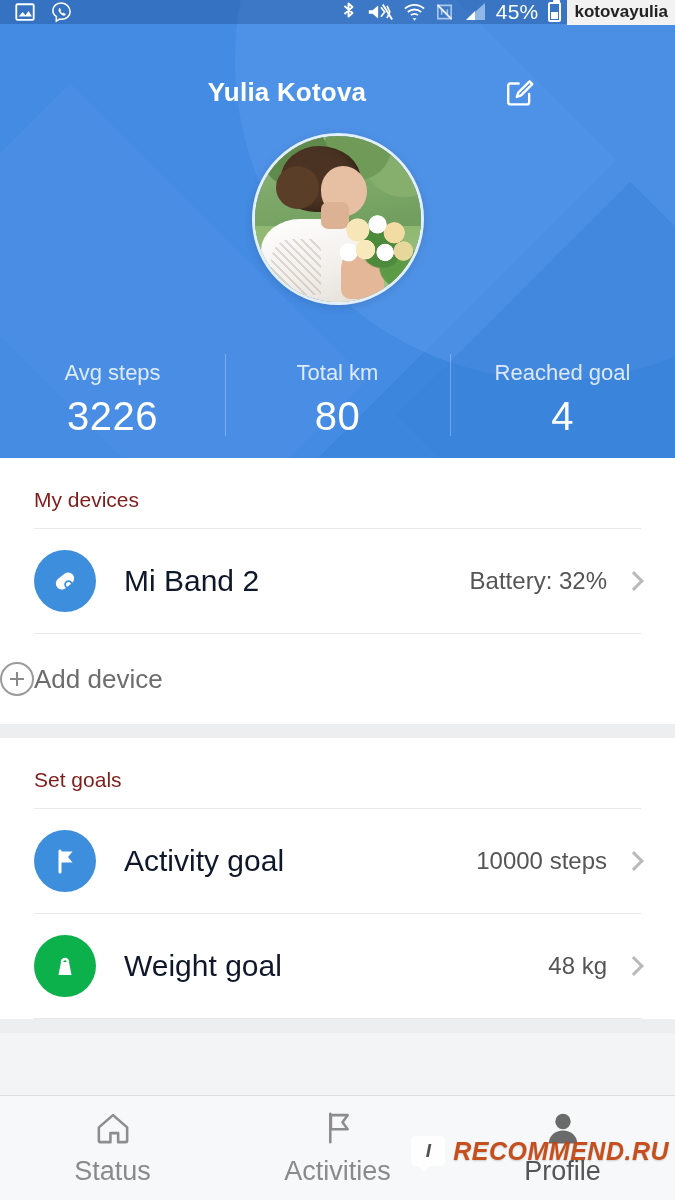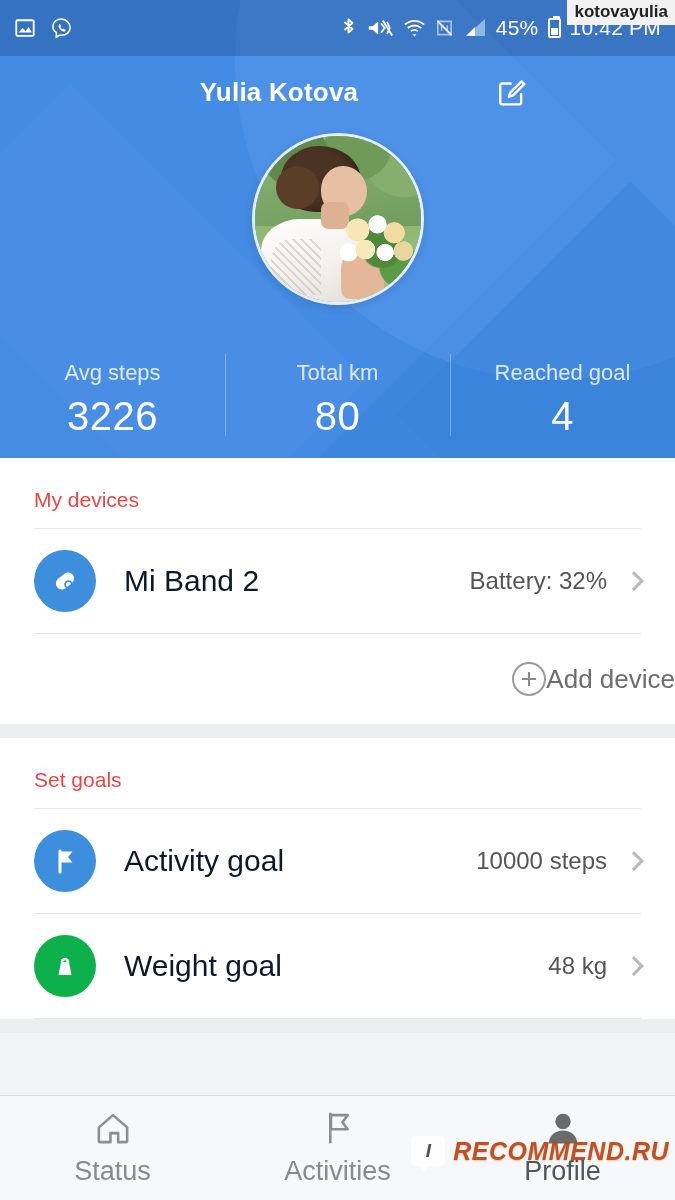--- a/index.html
+++ b/index.html
@@ -43,21 +43,21 @@
     position:absolute; right:-120px; top:250px;
     width:330px; height:330px;
     background:#3a82d8;
     transform:rotate(45deg);
     opacity:.5;
   }
 
   
   .statusbar {
     position:absolute; left:0; top:0;
-    width:675px; height:56px;
+    width:675px; height:24px;
     display:flex; 
     padding:0 14px;
     z-index:5;
     background:rgba(20,60,120,.30);
   }
   .sb-left { display:flex; align-items:center; gap:14px; }
   .sb-right { margin-left:auto; display:flex; align-items:center; gap:9px; }
   .sb-ico { display:block; }
   .sb-text {
     color:#ffffff; font-size:21px; letter-spacing:.2px;
@@ -78,21 +78,21 @@
   .wm-top {
     position:absolute; right:0; top:0;
     background:#f2f2f2; color:#222;
     font-size:17px; padding:2px 7px 3px 7px;
     z-index:9;
     font-weight:bold;
   }
 
   
   .title-row {
-    position:absolute; left:0; top:62px; width:558px; height:60px;
+    position:absolute; left:8px; top:62px; width:558px; height:60px;
     display:flex; align-items:center; justify-content:center;
     z-index:4;
   }
   .title-text {
     color:#ffffff; font-size:26px; font-weight:bold; letter-spacing:.2px;
   }
   .edit-btn {
     position:absolute; right:26px; top:50%; transform:translateY(-50%);
     width:40px; height:40px;
     display:flex; align-items:center; justify-content:center;
@@ -161,21 +161,21 @@
     content:""; position:absolute; left:0; top:14px; bottom:22px;
     width:1px; background:rgba(255,255,255,.28);
   }
   .stat-label { color:rgba(255,255,255,.82); font-size:22px; margin-bottom:8px; }
   .stat-value { color:#ffffff; font-size:40px; letter-spacing:.5px; }
 
   
   .card { background:#ffffff; width:675px; }
   .sect-head {
     padding:30px 44px 16px 34px;
-    color:#ef4444; font-size:21px;
+    color:#7f1d1d; font-size:21px;
   }
   .hr { height:1px; background:#e8e8e8; margin:0 34px; }
   .gap { height:14px; background:#edeef0; }
 
   .row {
     display:flex; align-items:center;
     padding:0 34px; height:104px;
   }
   .row-icon {
     width:62px; height:62px; border-radius:50%;
@@ -189,22 +189,22 @@
   }
   .row-value {
     margin-left:auto; font-size:24px; color:#555555;
   }
   .chev {
     margin-left:20px; width:14px; height:14px;
     border-right:3px solid #b9b9b9; border-top:3px solid #b9b9b9;
     transform:rotate(45deg);
   }
   .add-row {
-    display:flex; align-items:center; justify-content:flex-end;
-    height:90px; padding-left:22px;
+    display:flex; align-items:center; justify-content:flex-start;
+    height:90px; 
   }
   .plus-circle {
     width:34px; height:34px; border-radius:50%;
     border:2px solid #9a9a9a; position:relative;
   }
   .plus-circle:before, .plus-circle:after {
     content:""; position:absolute; background:#8a8a8a;
   }
   .plus-circle:before { left:8px; right:8px; top:14px; height:2px; }
   .plus-circle:after  { top:8px; bottom:8px; left:14px; width:2px; }

